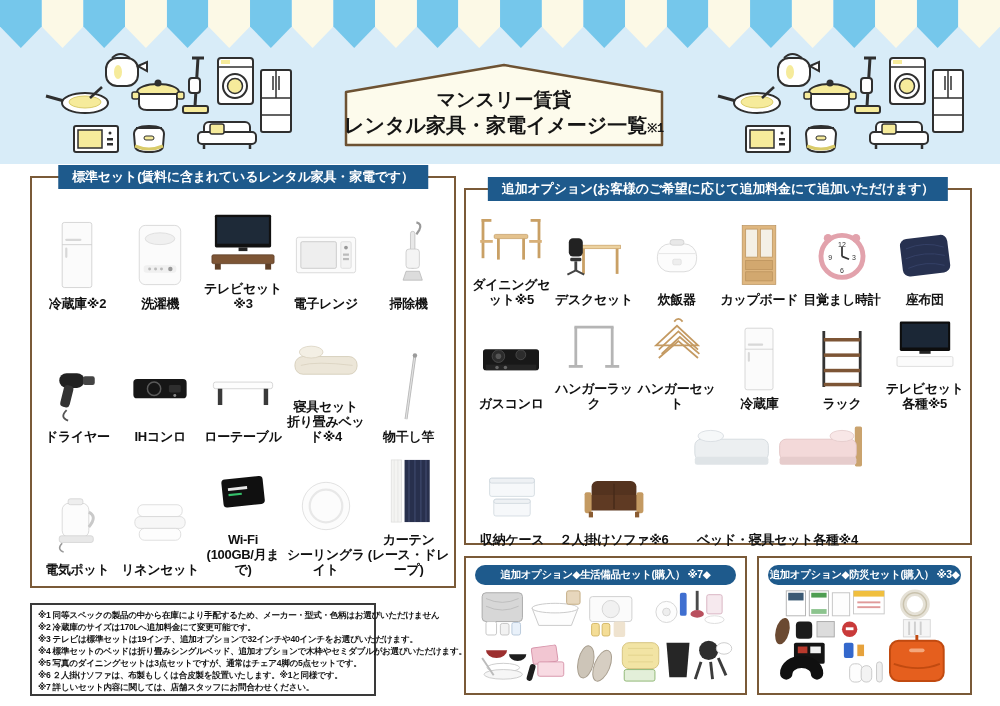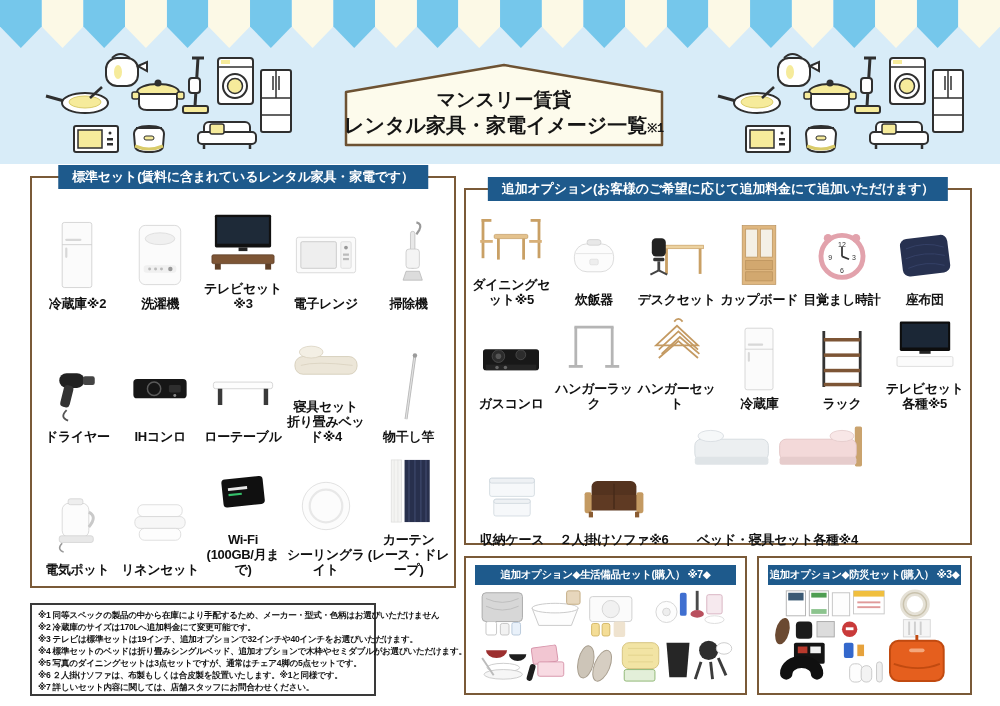--- a/index.html
+++ b/index.html
@@ -41,21 +41,21 @@
        padding-top:2px;letter-spacing:-0.3px;}
   
   #notesBox{position:absolute;left:30px;top:603px;width:346px;height:93px;border:2px solid #3a3a3a;
             box-sizing:border-box;padding:5px 6px;display:flex;flex-direction:column;justify-content:space-around;background:#fff;}
   .note{font-size:8.6px;font-weight:bold;white-space:nowrap;letter-spacing:-0.3px;color:#151515;}
   
   .pbox{position:absolute;border:2px solid #7a5a38;background:#fff;box-sizing:border-box;}
   #lifeBox{left:464px;top:556px;width:283px;height:139px;}
   #disasterBox{left:757px;top:556px;width:215px;height:139px;}
   .bar2{margin:7px 9px 0;background:#1e5a8c;color:#fff;font-weight:bold;font-size:10.5px;
-        text-align:center;padding:3px 0;white-space:nowrap;overflow:hidden;letter-spacing:-0.4px;}
+        text-align:center;padding:3px 0;white-space:nowrap;overflow:hidden;letter-spacing:-0.4px;border-radius:10px;}
   .collage{height:100px;display:flex;align-items:center;justify-content:center;}
   #lifeBox .collage svg{width:265px;height:96px;}
   #disasterBox .collage svg{width:198px;height:96px;}
 </style>
 </head>
 <body>
 
 <div id="flyer">
 
   <div class="banner">
@@ -375,41 +375,41 @@
                 <rect x="88" y="20" width="4" height="56" fill="#c9a065"></rect>
                 <rect x="78" y="20" width="14" height="4" fill="#c9a065"></rect>
                 <rect x="76" y="50" width="18" height="4" fill="#d8b078"></rect>
               </svg>
             </div>
             <figcaption class="cap">ダイニングセット※5</figcaption>
           </figure>
         <figure class="cell">
             <div class="ph">
               <svg viewBox="0 0 100 100">
-                <rect x="22" y="34" width="56" height="40" rx="18" fill="#fcfcfc" stroke="#cfcfcf"></rect>
-                <path d="M24 48 h52" stroke="#ddd"></path>
-                <rect x="40" y="28" width="20" height="8" rx="4" fill="#e8e8e8" stroke="#ccc"></rect>
-                <rect x="44" y="56" width="12" height="8" rx="2" fill="#eee" stroke="#ddd"></rect>
-              </svg>
-            </div>
-            <figcaption class="cap">炊飯器</figcaption>
-          </figure>
-        <figure class="cell">
-            <div class="ph">
-              <svg viewBox="0 0 100 100">
                 <rect x="30" y="36" width="58" height="5" fill="#ecd2a0" stroke="#c9a065"></rect>
                 <rect x="33" y="41" width="4" height="36" fill="#c9a065"></rect>
                 <rect x="81" y="41" width="4" height="36" fill="#c9a065"></rect>
                 <rect x="14" y="26" width="20" height="26" rx="6" fill="#222"></rect>
                 <rect x="16" y="54" width="16" height="5" rx="2" fill="#333"></rect>
                 <rect x="22" y="59" width="4" height="14" fill="#444"></rect>
                 <path d="M12 78 l12 -6 12 6" fill="none" stroke="#444" stroke-width="3"></path>
               </svg>
             </div>
             <figcaption class="cap">デスクセット</figcaption>
+          </figure>
+        <figure class="cell">
+            <div class="ph">
+              <svg viewBox="0 0 100 100">
+                <rect x="22" y="34" width="56" height="40" rx="18" fill="#fcfcfc" stroke="#cfcfcf"></rect>
+                <path d="M24 48 h52" stroke="#ddd"></path>
+                <rect x="40" y="28" width="20" height="8" rx="4" fill="#e8e8e8" stroke="#ccc"></rect>
+                <rect x="44" y="56" width="12" height="8" rx="2" fill="#eee" stroke="#ddd"></rect>
+              </svg>
+            </div>
+            <figcaption class="cap">炊飯器</figcaption>
           </figure>
         <figure class="cell">
             <div class="ph">
               <svg viewBox="0 0 100 100">
                 <rect x="26" y="8" width="48" height="84" fill="#dfb780" stroke="#b8905a"></rect>
                 <rect x="31" y="13" width="17" height="40" fill="#f4f0e6" stroke="#b8905a"></rect>
                 <rect x="52" y="13" width="17" height="40" fill="#f4f0e6" stroke="#b8905a"></rect>
                 <rect x="31" y="58" width="38" height="13" fill="#d2a86f" stroke="#b8905a"></rect>
                 <rect x="31" y="74" width="38" height="13" fill="#d2a86f" stroke="#b8905a"></rect>
               </svg>

